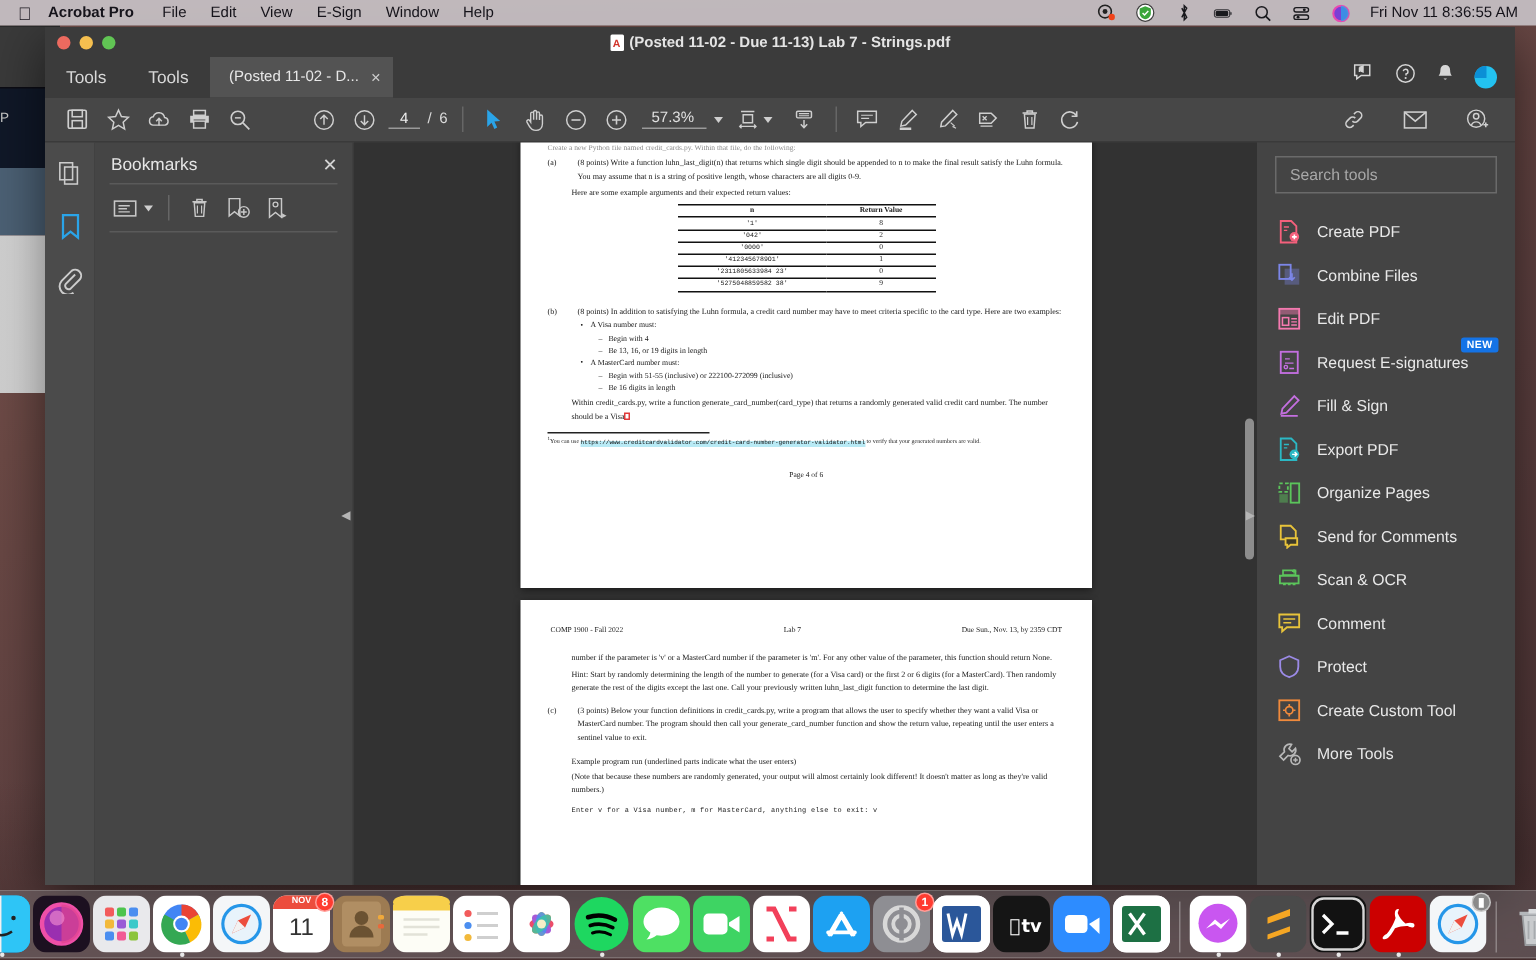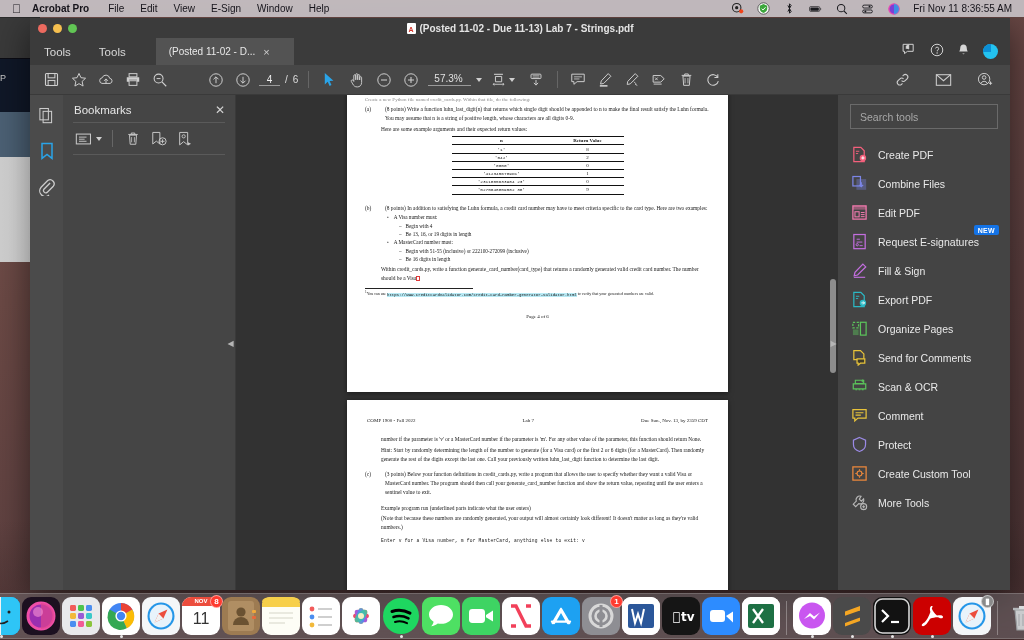--- a/index.html
+++ b/index.html
@@ -69,21 +69,21 @@
   #tabrow{
     height:27px; background:#3b3b3b; display:flex; align-items:stretch; flex:none;
     position:relative;
   }
   #tabrow .hometool{
     display:flex; align-items:center; color:#d8d8d8; font-size:11.5px;
     padding:0 14px; cursor:default;
   }
   #tabrow .doctab{
     background:#535353; display:flex; align-items:center; gap:8px;
-    padding:0 24px 0 13px; color:#e8e8e8; font-size:10px; max-width:150px;margin-left:16px;
+    padding:0 8px 0 13px; color:#e8e8e8; font-size:10px; max-width:150px;
   }
   #tabrow .doctab .x{ font-size:11px; color:#cfcfcf;}
   #tabrow .rightbtns{
     margin-left:auto; display:flex; align-items:center; gap:13px; padding-right:12px;
   }
   .avatar{ width:15px; height:15px; border-radius:50%; background:#23c2f0;
     position:relative; overflow:hidden;}
   .avatar:after{content:"";position:absolute;left:0;top:0;width:50%;height:50%;background:#0b8fd6;}
   
   #toolbar{

